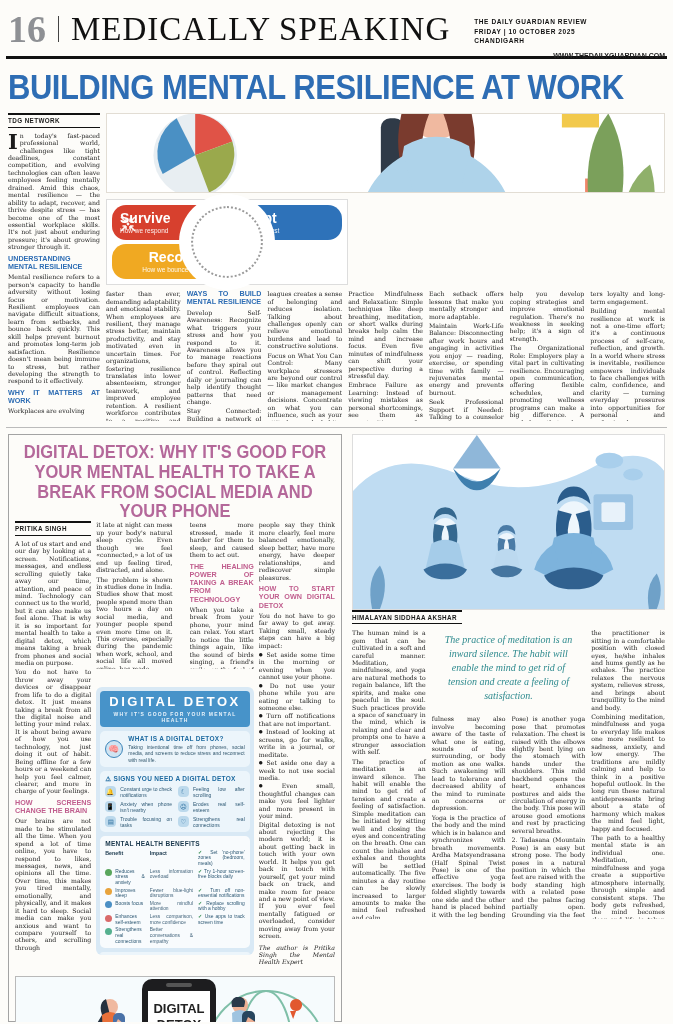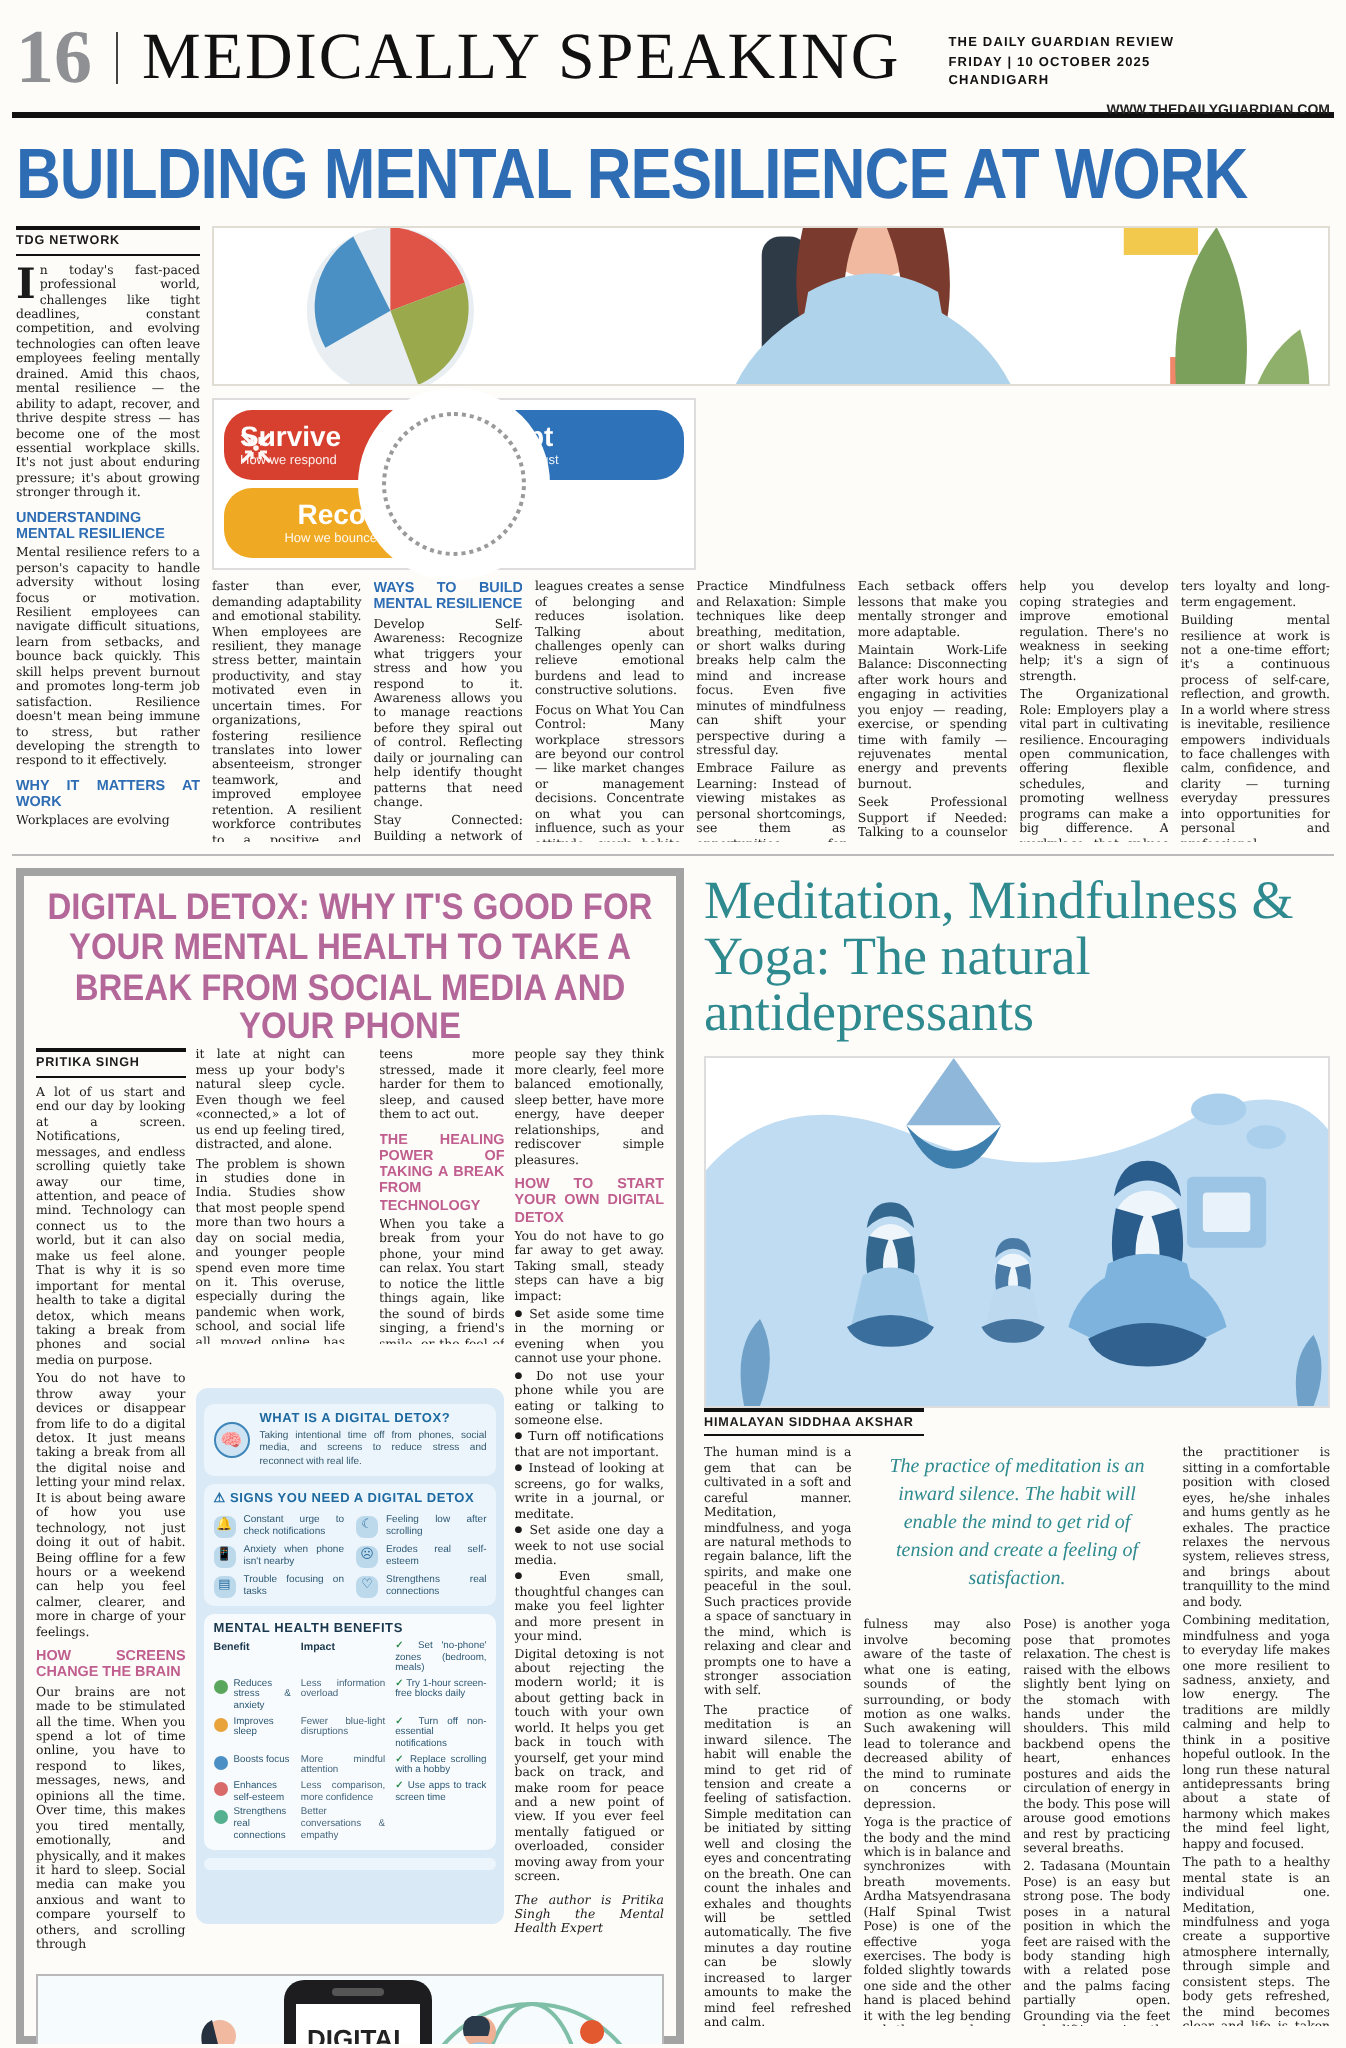--- a/index.html
+++ b/index.html
@@ -49,21 +49,21 @@
   .sh-blue { font-family:"Liberation Sans", sans-serif; font-weight:bold; font-size:7.2px; color:#2e6db4;
              line-height:1.15; margin:4px 0 2px; }
   .sh-pink { font-family:"Liberation Sans", sans-serif; font-weight:bold; font-size:7.2px; color:#c05e8e;
              line-height:1.15; margin:4px 0 2px; }
   .authorline { font-style:italic; margin-top:4px; }
 
   .secrule { border-bottom:1px solid #bbb; margin:6px 0; }
 
   
   .bottom { display:flex; gap:10px; padding:0 2px; height:588px; overflow:hidden; }
-  .detox { width:334px; flex:none; border:4px solid #a3a3a3; padding:5px 6px; background:#fdfcf9; }
+  .detox { width:334px; flex:none; border:1px solid #a3a3a3; padding:5px 6px; background:#fdfcf9; }
   .dx-head { font-family:"Liberation Sans", sans-serif; font-weight:800; font-size:16.5px; line-height:1.08;
              color:#b4689a; text-align:center; transform:scaleY(1.12); transform-origin:center top; margin:2px 0 8px; }
   .dx-grid { display:grid; grid-template-columns:1fr 1fr 1fr 1fr; gap:5px; }
   .dx-c1 { grid-column:1; grid-row:1 / span 2; overflow:hidden; }
   .dx-c2 { grid-column:2; grid-row:1; overflow:hidden; }
   .dx-c3 { grid-column:3; grid-row:1; overflow:hidden;margin-left:12px; }
   .dx-c4 { grid-column:4; grid-row:1 / span 2; overflow:hidden; }
   .dx-box { grid-column:2 / span 2; grid-row:2; }
   .dx-illo { grid-column:1 / span 4; grid-row:3; border:1px solid #b9b9b9; height:138px; background:#fafdff; overflow:hidden; margin-top:3px; }
   .dx-r1h { height:148px; }
@@ -302,20 +302,24 @@
             <li>Instead of looking at screens, go for walks, write in a journal, or meditate.</li>
             <li>Set aside one day a week to not use social media.</li>
             <li>Even small, thoughtful changes can make you feel lighter and more present in your mind.</li>
           </ul>
           <p>Digital detoxing is not about rejecting the modern world; it is about getting back in touch with your own world. It helps you get back in touch with yourself, get your mind back on track, and make room for peace and a new point of view. If you ever feel mentally fatigued or overloaded, consider moving away from your screen.</p>
           <p class="authorline">The author is Pritika Singh the Mental Health Expert</p>
         </div>
 
         <div class="dx-box">
           <div class="dxb">
+            <div class="dxb-bar">
+              <div class="dxb-title">DIGITAL DETOX</div>
+              <div class="dxb-sub">WHY IT'S GOOD FOR YOUR MENTAL HEALTH</div>
+            </div>
             <div class="dxb-card dx-what">
               <div class="dx-whati">🧠</div>
               <div>
                 <div class="dxb-h">WHAT IS A DIGITAL DETOX?</div>
                 <div class="dxb-t">Taking intentional time off from phones, social media, and screens to reduce stress and reconnect with real life.</div>
               </div>
             </div>
             <div class="dxb-card">
               <div class="dxb-h"><span>⚠</span> <span>SIGNS YOU NEED A DIGITAL DETOX</span></div>
               <div class="signs-grid">
@@ -452,21 +456,20 @@
                 <path d="M212 90 h8 v4 h-9z" fill="#222b38"></path>
                 <path d="M229 90 h8 v4 h-8z" fill="#222b38"></path>
                 <path d="M234 40 l12 8 l-3 4 l-11 -7z" fill="#eeb094"></path>
               </g>
           </svg>
         </div>
       </div>
     </div>
 
     <div class="med">
-      <div class="med-head">Meditation, Mindfulness &amp; Yoga: The natural antidepressants</div>
       <div class="med-illo">
         <svg width="100%" height="100%" viewBox="0 0 320 176" preserveAspectRatio="xMidYMid slice">
           <rect width="320" height="176" fill="#ffffff"></rect>
           <path d="M0 60 Q40 10 110 40 Q180 70 250 30 Q300 8 320 40 L320 176 L0 176 Z" fill="#bfdcf2"></path>
           <ellipse cx="262" cy="26" rx="14" ry="8" fill="#a9cfec"></ellipse>
             <ellipse cx="286" cy="40" rx="10" ry="6" fill="#a9cfec"></ellipse>
           <rect x="246" y="60" width="40" height="36" rx="3" fill="#9cc4e4"></rect>
             <rect x="254" y="68" width="24" height="20" rx="2" fill="#e8f2fa"></rect>
 
           <path d="M128 0 l24 34 l-48 0 z" fill="#8fb7d9"></path>

